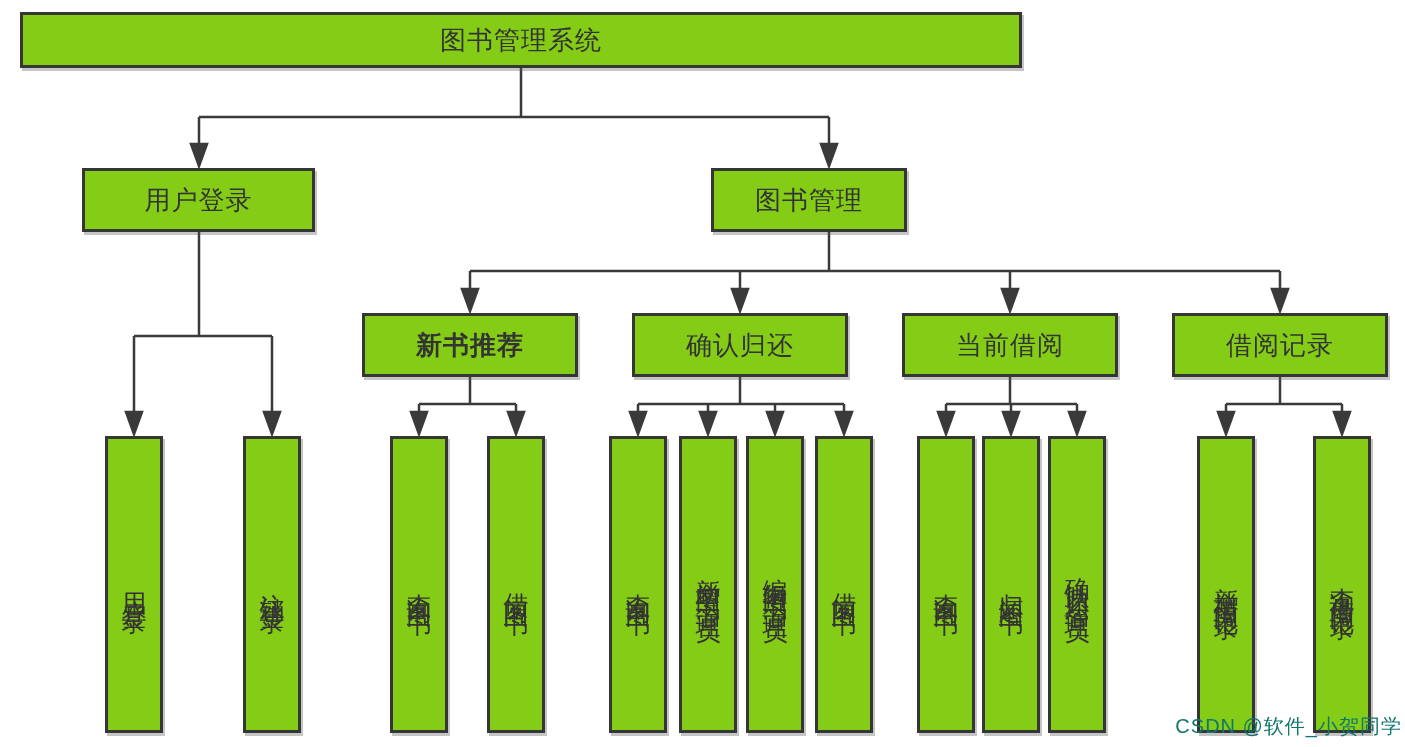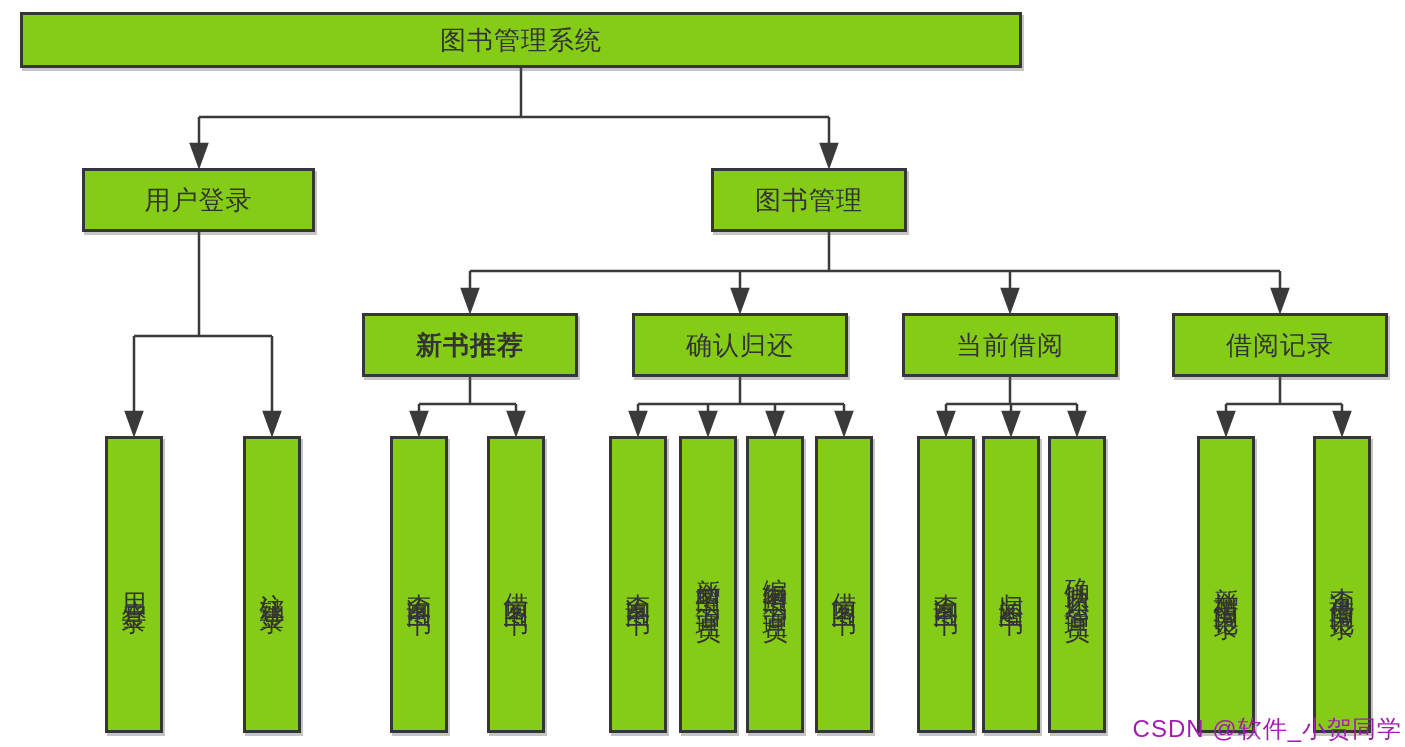--- a/index.html
+++ b/index.html
@@ -28,22 +28,22 @@
     text-orientation:mixed;
     font-size:25px;
     line-height:1;
     letter-spacing:6px;
     white-space:nowrap;
     color:#333333;
   }
   .watermark{
     position:absolute;
     right:3px;top:713px;
-    font-size:24px;
-    color:#a21caf;
+    font-size:20px;
+    color:#0f766e;
     letter-spacing:1px;
     z-index:3;
     white-space:nowrap;
   }
 </style>
 </head>
 <body>
 
 <div class="stage">
 

